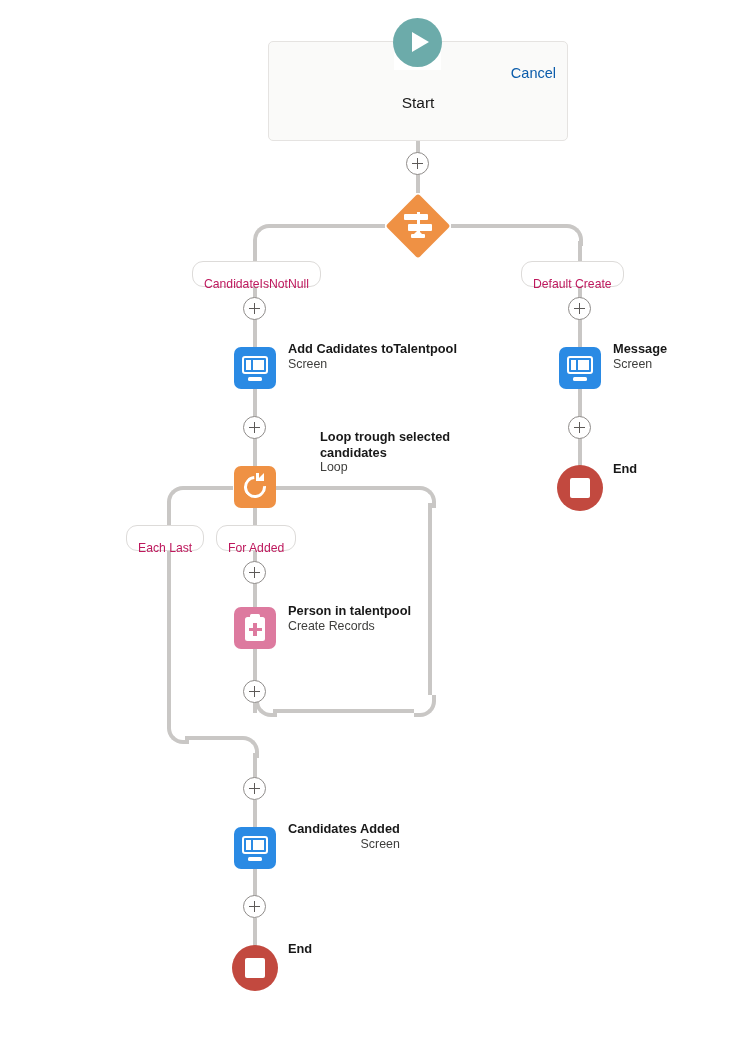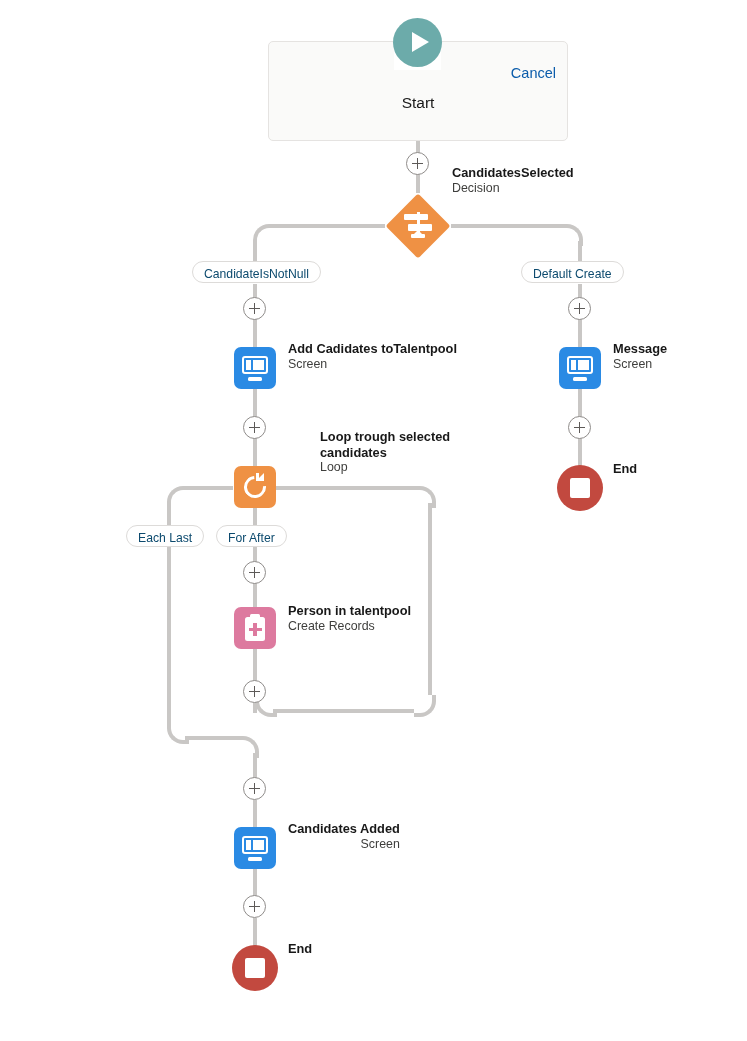--- a/index.html
+++ b/index.html
@@ -300,26 +300,26 @@
     font-size: 12.4px;
     color: #3e3e3c;
     font-weight: normal;
   }
 
   
   .pill {
     position: absolute;
     height: 22px;
     line-height: 21px;
-    padding: 2px 11px;
+    padding: 12px 11px;
     border: 1px solid #dddbd9;
     border-radius: 11px;
     background: #ffffff;
     font-size: 12.2px;
-    color: #0c4a6e;
+    color: #be185d;
     white-space: nowrap;
     box-sizing: border-box;
     z-index: 7;
     cursor: pointer;
   }
 </style>
 </head>
 <body>
 
 <div id="canvas">
@@ -376,29 +376,25 @@
   <div class="start-play" style="left:393px; top:18px;"></div>
 
   <div class="decision" style="left:395px; top:203px;"></div>
   <div class="dec-glyph" style="left:395px; top:203px;">
     <span class="dg-pole"></span>
     <span class="dg-b1 dg-bar"></span>
     <span class="dg-b2 dg-bar"></span>
     <span class="dg-tri"></span>
     <span class="dg-base"></span>
   </div>
-  <div class="nlabel" style="left:452px; top:165px;">
-    <span class="nm">CandidatesSelected</span>
-    <span class="ty">Decision</span>
-  </div>
 
   <div class="pill" style="left:192px; top:261px;">CandidateIsNotNull</div>
   <div class="pill" style="left:521px; top:261px;">Default Create</div>
   <div class="pill" style="left:126px; top:525px;">Each Last</div>
-  <div class="pill" style="left:216px; top:525px;">For After</div>
+  <div class="pill" style="left:216px; top:525px;">For Added</div>
 
   <div class="node" style="left:234px; top:347px;">
     <div class="node-sq node-screen">
       <span class="ic-screen-body"></span>
       <span class="ic-screen-l"></span>
       <span class="ic-screen-r"></span>
       <span class="ic-screen-foot"></span>
     </div>
   </div>
   <div class="nlabel" style="left:288px; top:341px;">

